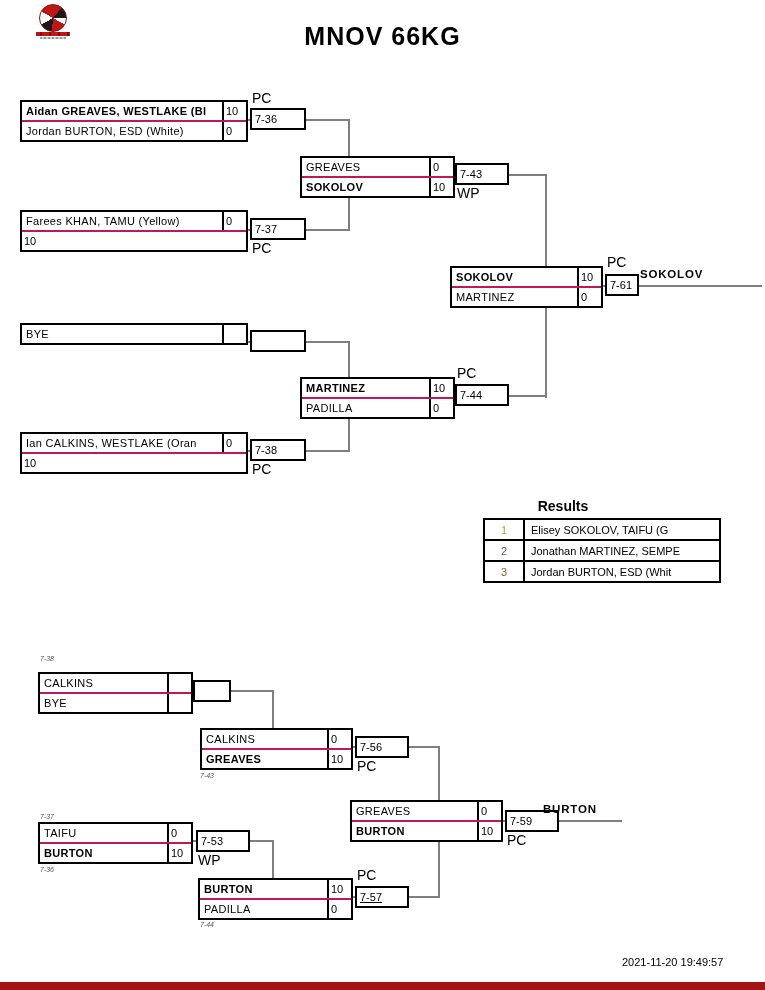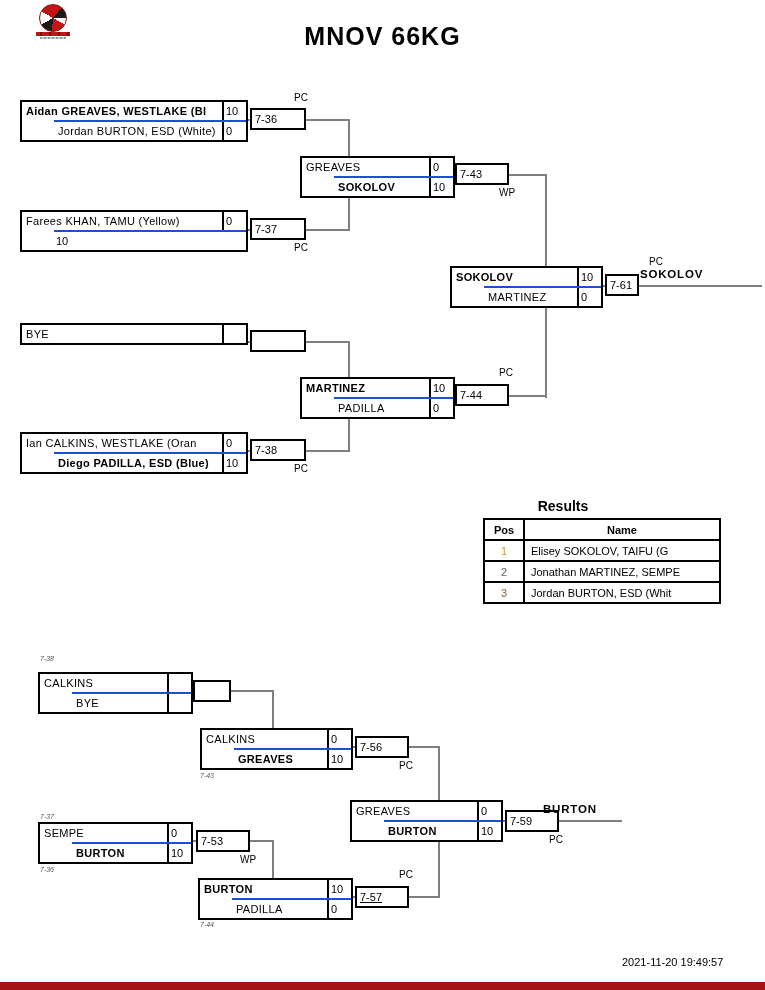--- a/index.html
+++ b/index.html
@@ -17,32 +17,32 @@
       #c11616 120deg 185deg,#1a1a1a 185deg 240deg,#fff 240deg 300deg,#c11616 300deg 360deg);
     border:1px solid #801010;}
   .logo-line1{position:absolute;left:0;top:28px;width:34px;height:4px;
     background:repeating-linear-gradient(90deg,#c11616 0 4px,#7a0e0e 4px 6px,#c11616 6px 9px);}
   .logo-line2{position:absolute;left:4px;top:33px;width:26px;height:2px;
     background:repeating-linear-gradient(90deg,#999 0 2px,#ccc 2px 4px);}
 
   
   .match{position:absolute;background:#fff;border:2px solid #000;box-sizing:border-box;}
   .mrow{display:flex;height:18px;text-align:right;}
-  .mrow + .mrow{border-top:2px solid #1d4ed8;margin-left:32px;}
+  .mrow + .mrow{border-top:2px solid #be185d;}
   .mname{flex:1;display:flex;align-items:center;padding:0 4px;font-size:11px;
          letter-spacing:0.3px;white-space:nowrap;overflow:hidden;border-right:2px solid #000;}
   .mscore{width:18px;display:flex;align-items:center;padding:0 2px;font-size:11px;}
   .b{font-weight:bold;}
 
   
   .hline{position:absolute;height:2px;background:#7f7f7f;}
   .vline{position:absolute;width:2px;background:#7f7f7f;}
   .mlabel{position:absolute;background:#fff;border:2px solid #000;font-size:11px;
           line-height:16px;height:16px;padding:1px 3px;white-space:nowrap;overflow:hidden;}
-  .wincode{position:absolute;font-size:10px;line-height:12px;margin-left:42px;}
+  .wincode{position:absolute;font-size:14px;line-height:12px;}
   .winner{position:absolute;font-size:11.5px;font-weight:bold;letter-spacing:0.8px;}
   .ref{position:absolute;font-size:7px;font-style:italic;color:#555;line-height:8px;}
 
   
   .rtitle{position:absolute;left:483px;top:498px;width:160px;text-align:center;
           font-size:14px;font-weight:bold;}
   .rtable{position:absolute;left:483px;top:518px;border:2px solid #000;background:#fff;}
   .rrow{display:flex;height:19px;}
   .rrow + .rrow{border-top:2px solid #000;}
   .rpos{width:38px;border-right:2px solid #000;display:flex;align-items:center;
@@ -127,21 +127,20 @@
   <div class="mlabel" style="left:250px;top:330px;width:46px;"></div>
   <div class="vline" style="left:348px;top:341px;height:38px;"></div>
 
   <div class="hline" style="left:248px;top:450px;width:102px;"></div>
   <div class="match" style="left:20px;top:432px;width:228px;">
     <div class="mrow">
         <div class="mname">Ian CALKINS, WESTLAKE (Oran</div>
         <div class="mscore">0</div>
       </div>
     <div class="mrow">
-        <div class="mname b">Diego PADILLA, ESD (Blue)</div>
         <div class="mscore">10</div>
       </div>
   </div>
   <div class="mlabel" style="left:250px;top:439px;width:46px;">7-38</div>
   <div class="wincode" style="left:252px;top:463px;">PC</div>
   <div class="vline" style="left:348px;top:417px;height:35px;"></div>
 
   <div class="hline" style="left:455px;top:395px;width:92px;"></div>
   <div class="match" style="left:300px;top:377px;width:155px;">
     <div class="mrow">
@@ -167,24 +166,20 @@
         <div class="mname">MARTINEZ</div>
         <div class="mscore">0</div>
       </div>
   </div>
   <div class="wincode" style="left:607px;top:256px;">PC</div>
   <div class="mlabel" style="left:605px;top:274px;width:24px;">7-61</div>
   <div class="winner" style="left:640px;top:268px;">SOKOLOV</div>
 
   <div class="rtitle">Results</div>
   <div class="rtable">
-    <div class="rrow rhead">
-      <div class="rpos">Pos</div>
-      <div class="rname">Name</div>
-    </div>
     <div class="rrow">
       <div class="rpos pos1">1</div>
       <div class="rname">Elisey SOKOLOV, TAIFU (G</div>
     </div>
     <div class="rrow">
       <div class="rpos pos2">2</div>
       <div class="rname">Jonathan MARTINEZ, SEMPE</div>
     </div>
     <div class="rrow">
       <div class="rpos pos3">3</div>
@@ -220,21 +215,21 @@
   </div>
   <div class="mlabel" style="left:355px;top:736px;width:44px;">7-56</div>
   <div class="wincode" style="left:357px;top:760px;">PC</div>
   <div class="ref" style="left:200px;top:772px;">7-43</div>
   <div class="vline" style="left:438px;top:746px;height:56px;"></div>
 
   <div class="ref" style="left:40px;top:813px;">7-37</div>
   <div class="hline" style="left:193px;top:840px;width:81px;"></div>
   <div class="match" style="left:38px;top:822px;width:155px;">
     <div class="mrow">
-        <div class="mname">SEMPE</div>
+        <div class="mname">TAIFU</div>
         <div class="mscore">0</div>
       </div>
     <div class="mrow">
         <div class="mname b">BURTON</div>
         <div class="mscore">10</div>
       </div>
   </div>
   <div class="mlabel" style="left:196px;top:830px;width:44px;">7-53</div>
   <div class="wincode" style="left:198px;top:854px;">WP</div>
   <div class="ref" style="left:40px;top:866px;">7-36</div>

